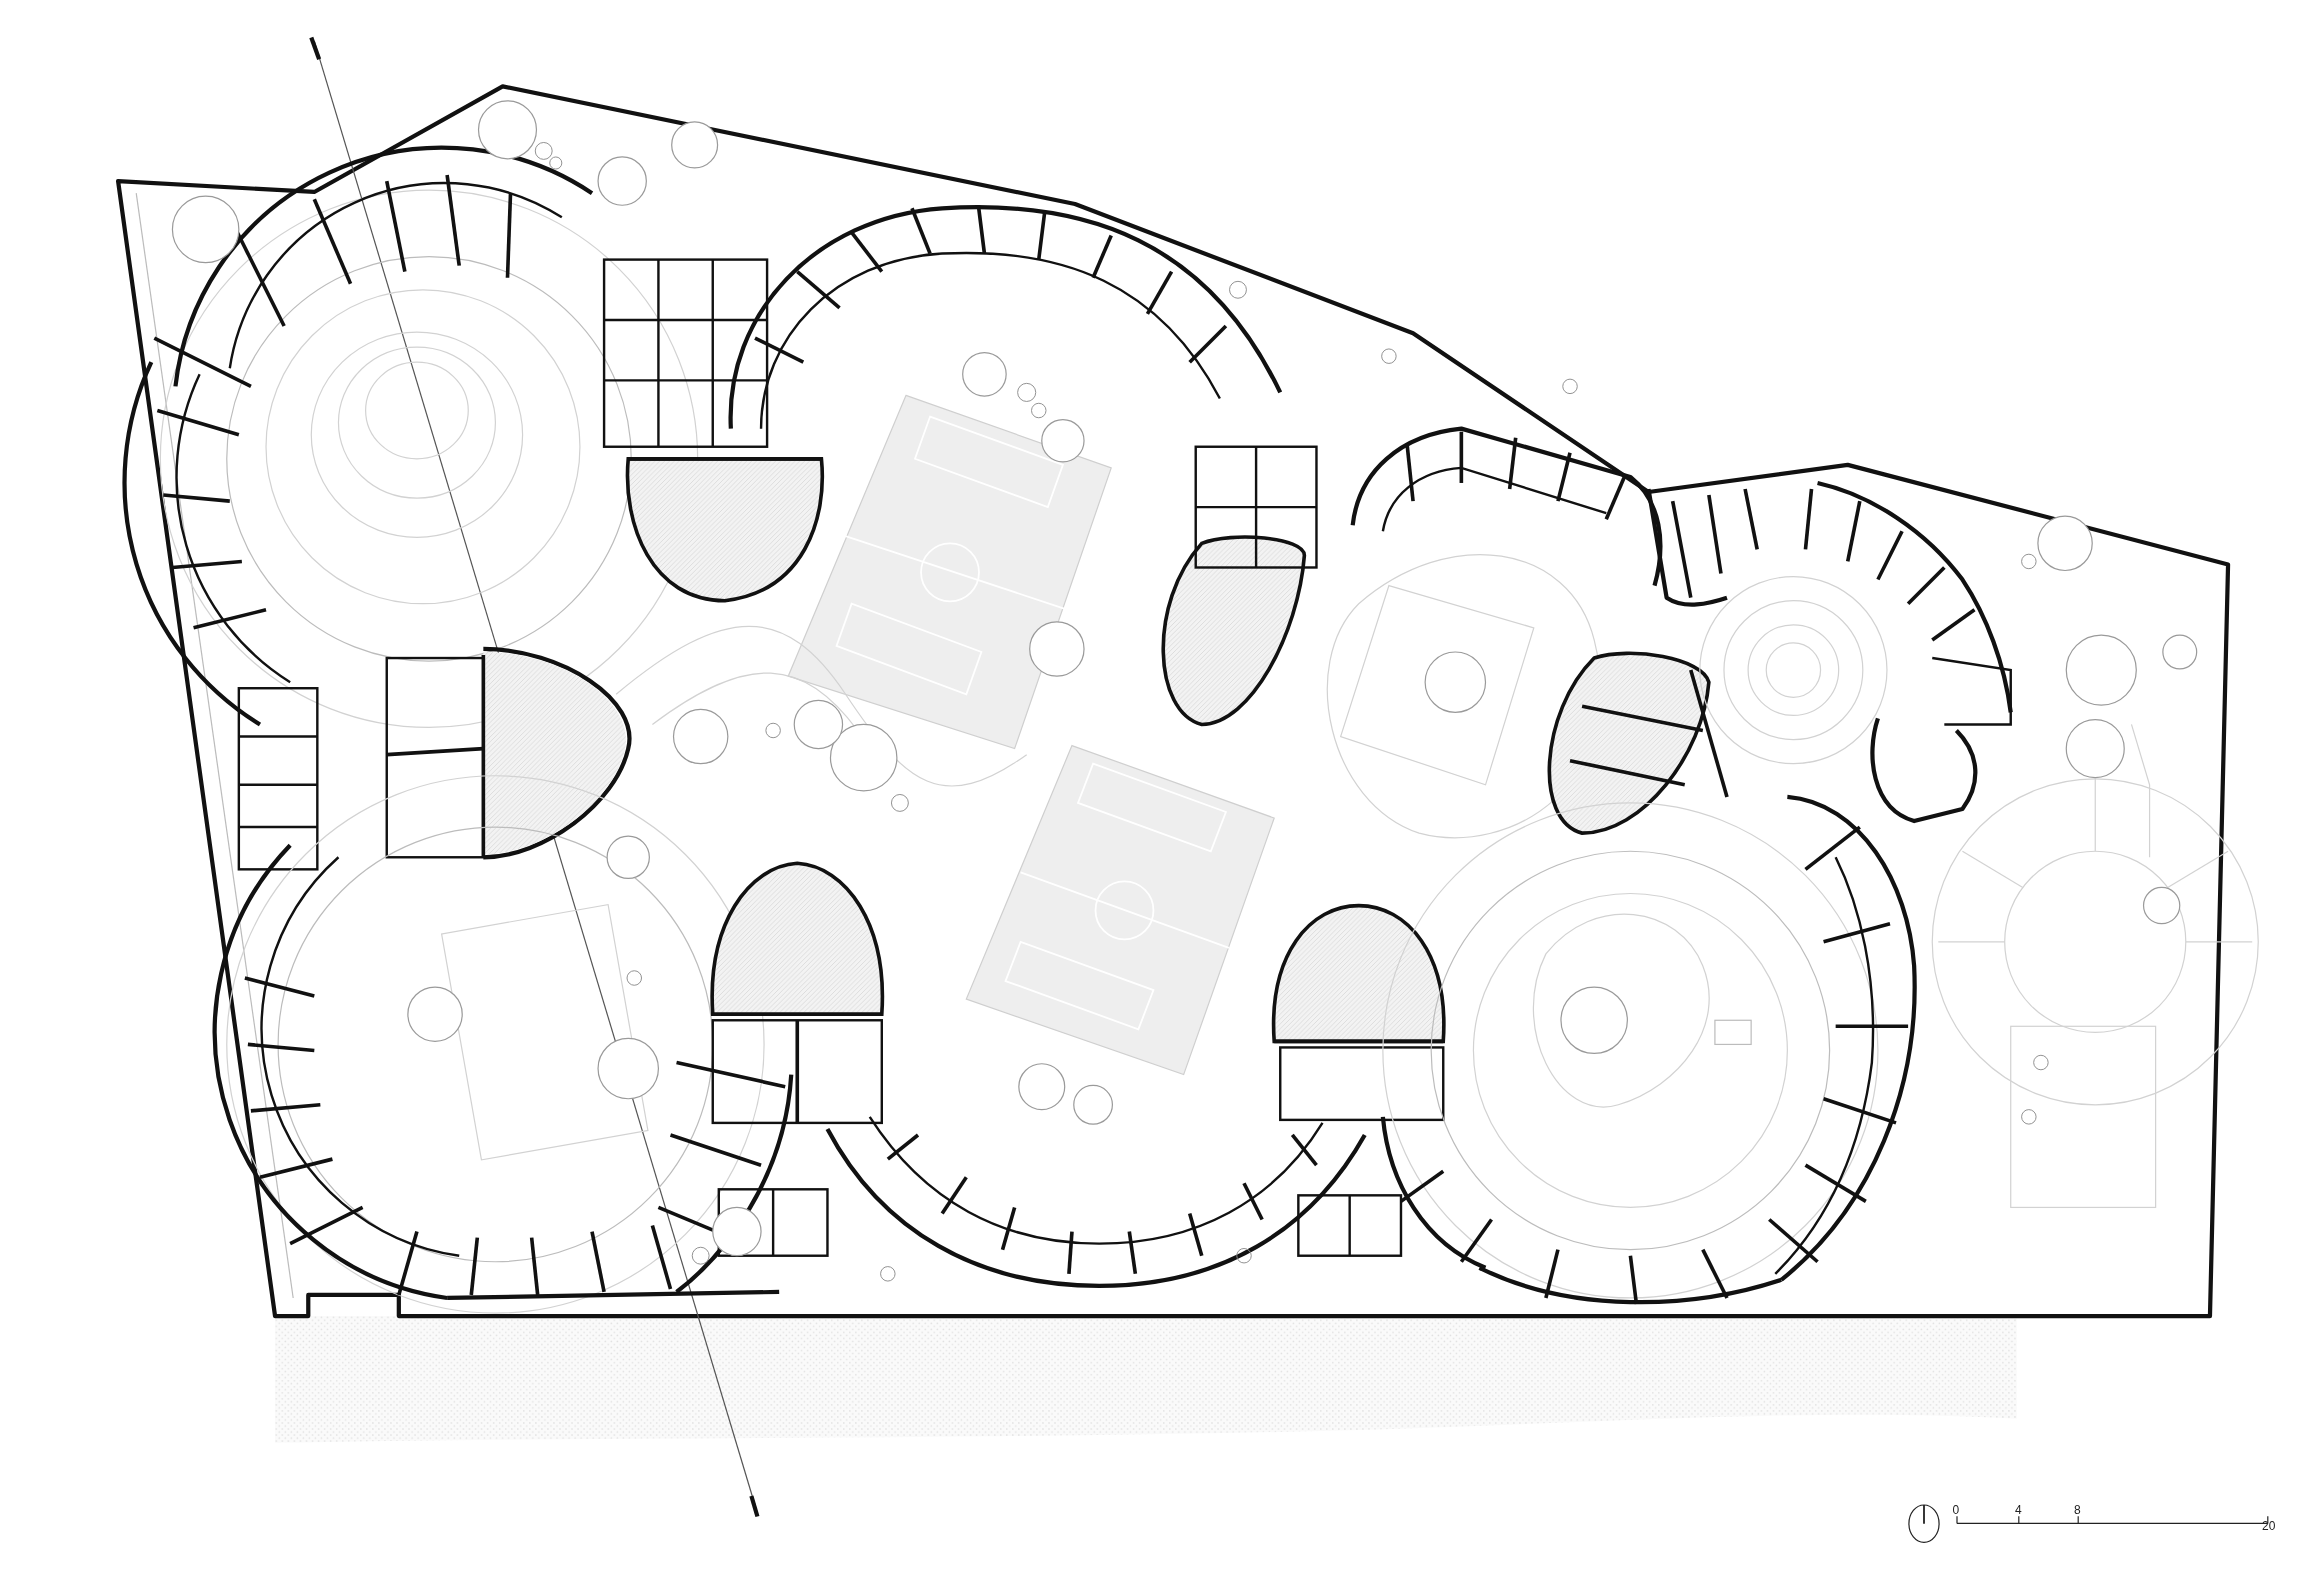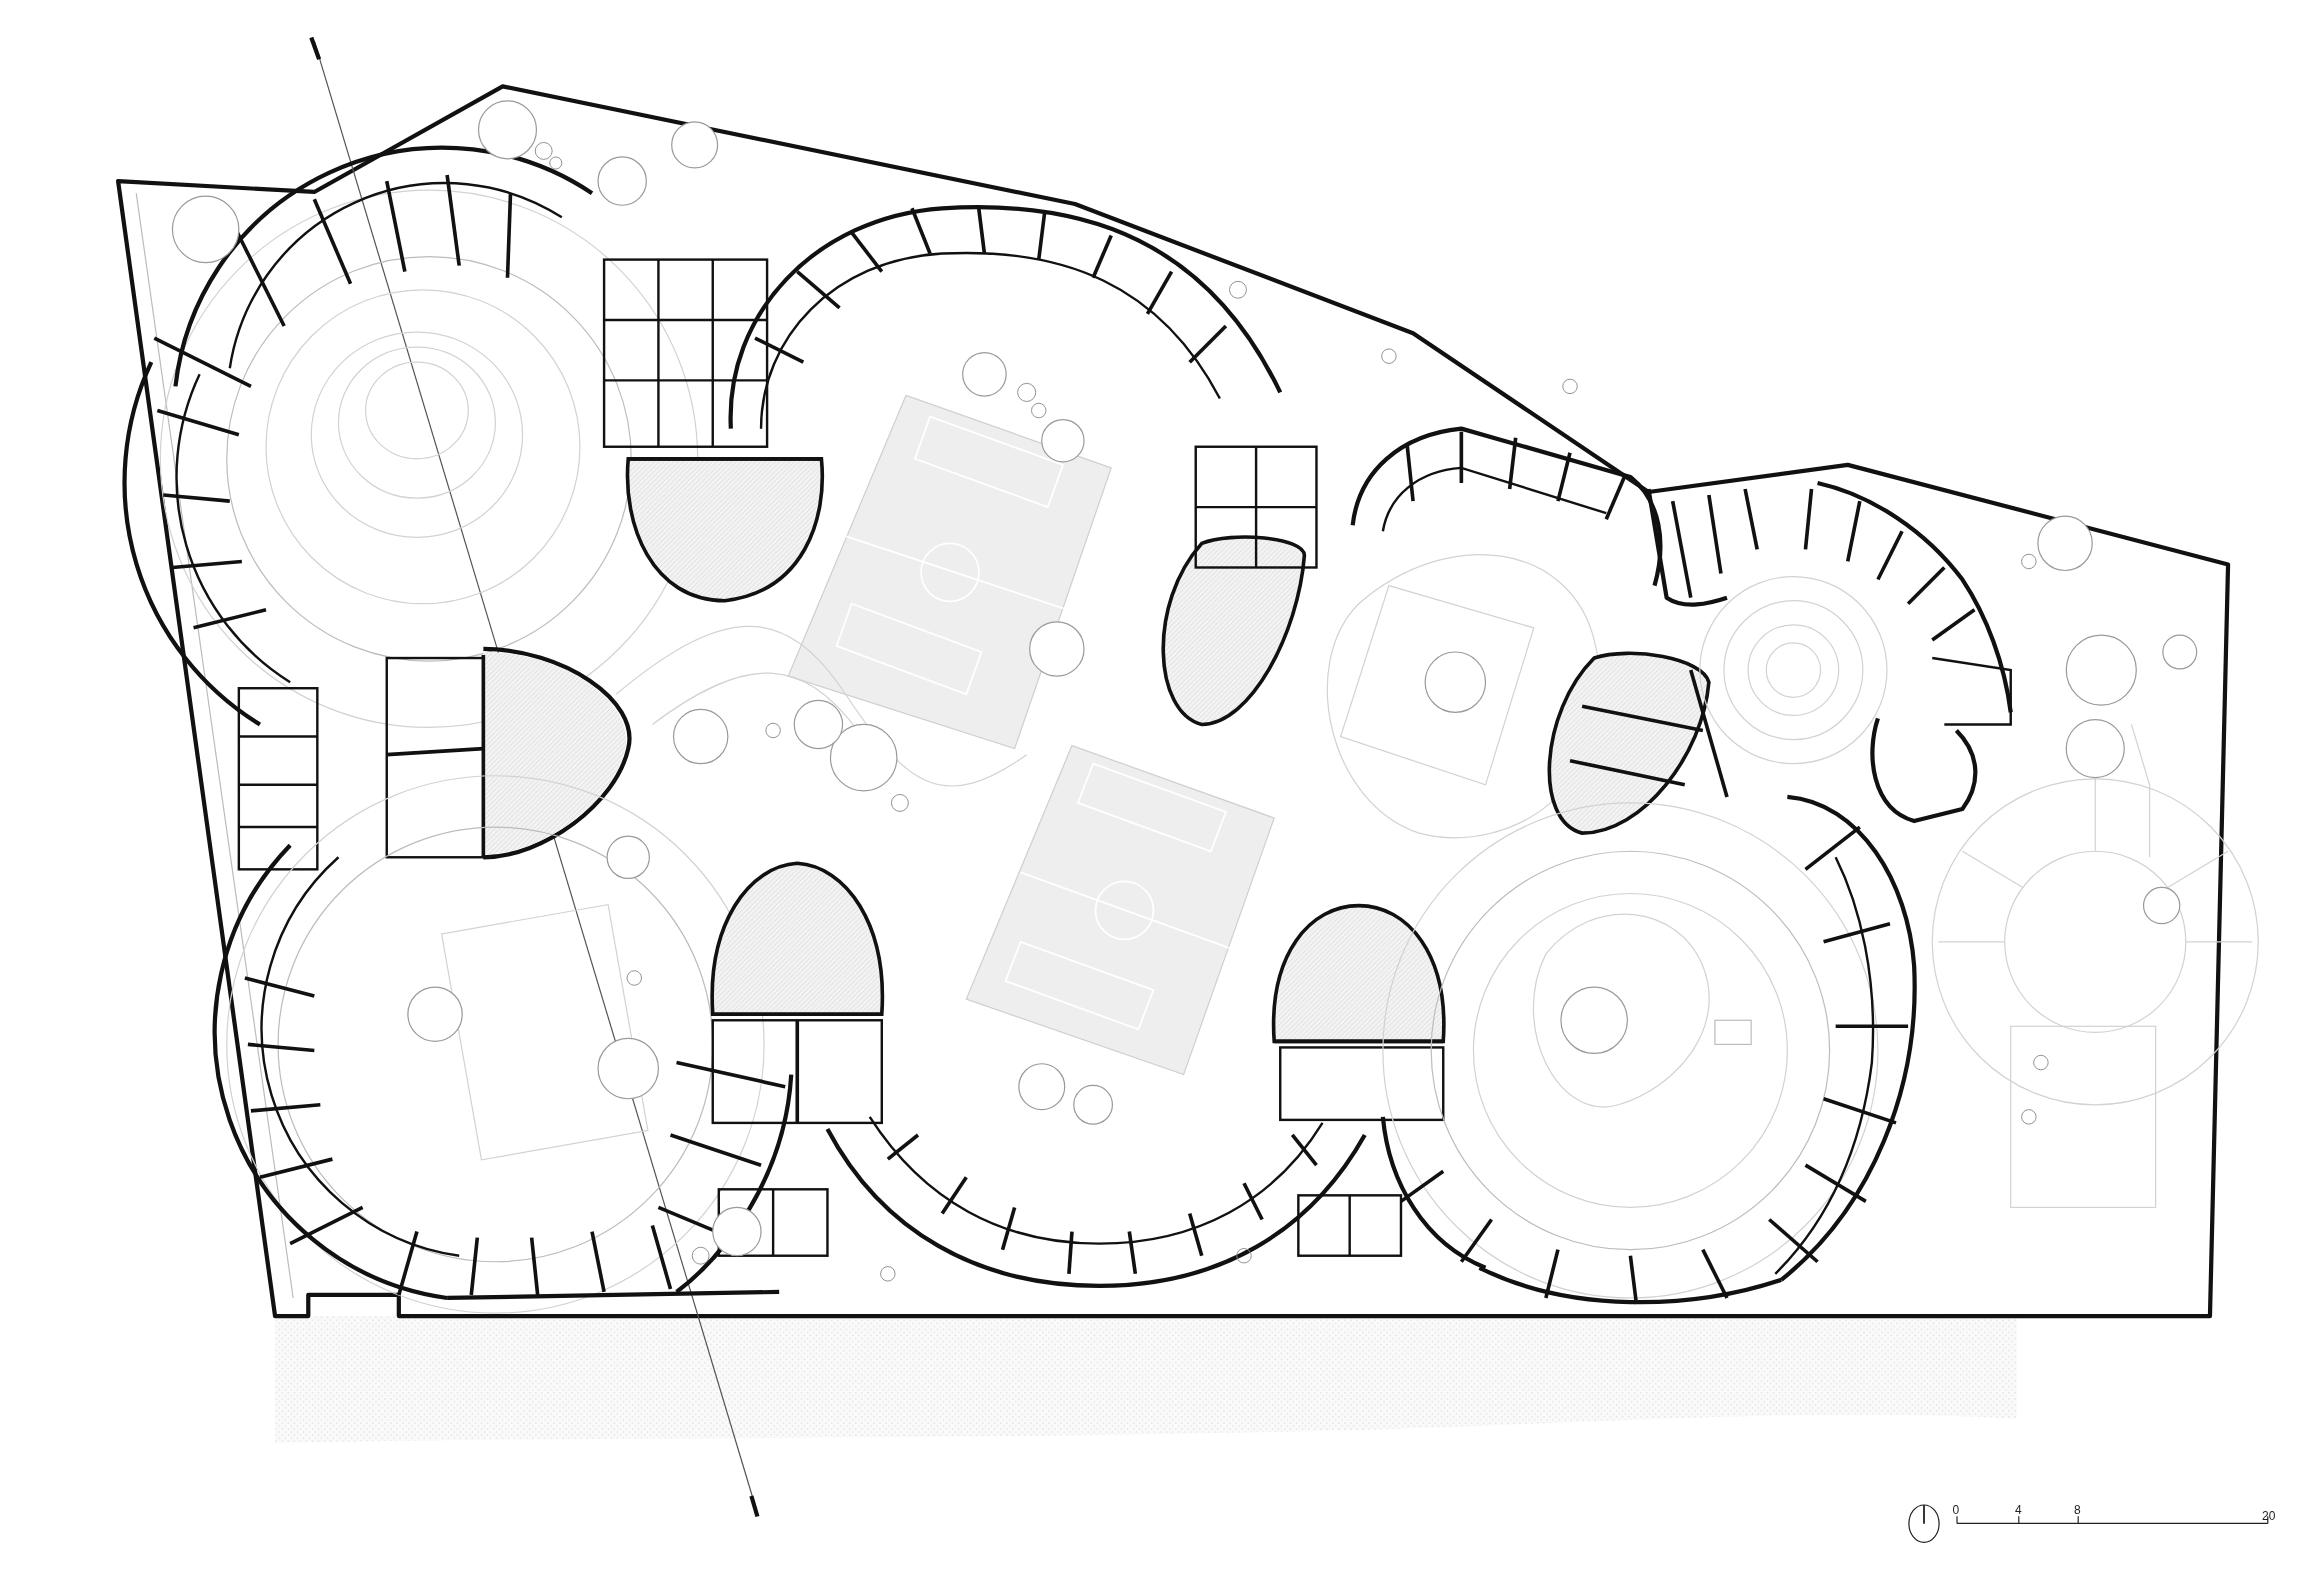--- a/index.html
+++ b/index.html
@@ -348,15 +348,15 @@
   <svg width="374" height="36" viewBox="0 0 620 60" style="position:absolute;left:0;top:0;">
     <line x1="40" y1="34" x2="558" y2="34" stroke="#222" stroke-width="2"></line>
     <line x1="40" y1="22" x2="40" y2="34" stroke="#222" stroke-width="2"></line>
     <line x1="143" y1="22" x2="143" y2="34" stroke="#222" stroke-width="2"></line>
     <line x1="242" y1="22" x2="242" y2="34" stroke="#222" stroke-width="2"></line>
     <line x1="558" y1="22" x2="558" y2="34" stroke="#222" stroke-width="2"></line>
   </svg>
   <span class="scale-label" style="left:20.5px;top:0px;">0</span>
   <span class="scale-label" style="left:83px;top:0px;">4</span>
   <span class="scale-label" style="left:142px;top:0px;">8</span>
-  <span class="scale-label" style="left:330px;top:6px;">20</span>
+  <span class="scale-label" style="left:330px;top:16px;">20</span>
 </div>
 
 
 </body></html>

